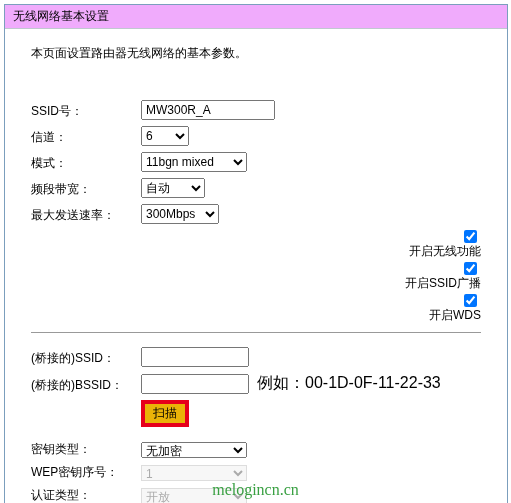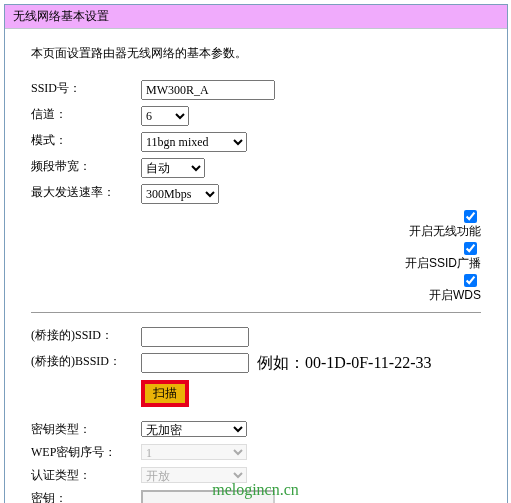--- a/index.html
+++ b/index.html
@@ -18,33 +18,32 @@
     }
     .content {
       padding: 16px 26px 8px;
     }
     .intro {
       margin-bottom: 18px;
       font-family: Liberation Mono, monospace;
     }
     .row {
       display: flex;
-      align-items: flex-start;
+      align-items: flex-end;
       margin-bottom: 6px;
-      font-family: Liberation Serif, serif;
     }
     .label {
       width: 110px;
       flex-shrink: 0;
     }
     .row input[type=text], .row select {
       font-size: 12px;
       font-family: inherit;
     }
-    .ssid-input { width: 134px; height: 20px; padding: 1px 3px; }
+    .ssid-input { width: 134px; height: 20px; padding: 1px 3px; margin-top: 20px; }
     .sel-narrow { width: 48px; height: 20px; }
     .sel-mode { width: 106px; height: 20px; }
     .sel-bw { width: 64px; height: 20px; }
     .sel-rate { width: 78px; height: 20px; }
     .sel-enc { width: 106px; height: 16px; }
     .chk-row { display: flex; align-items: flex-end; margin-bottom: 4px; flex-direction: column; }
     .chk-row input { margin-right: 4px; }
     .indent { padding-left: 110px; margin-bottom: 2px; }
     .divider { border: none; border-top: 1px solid #999; margin: 8px 0 14px; }
     .wds-input { width: 108px; height: 20px; padding: 1px 3px; }

